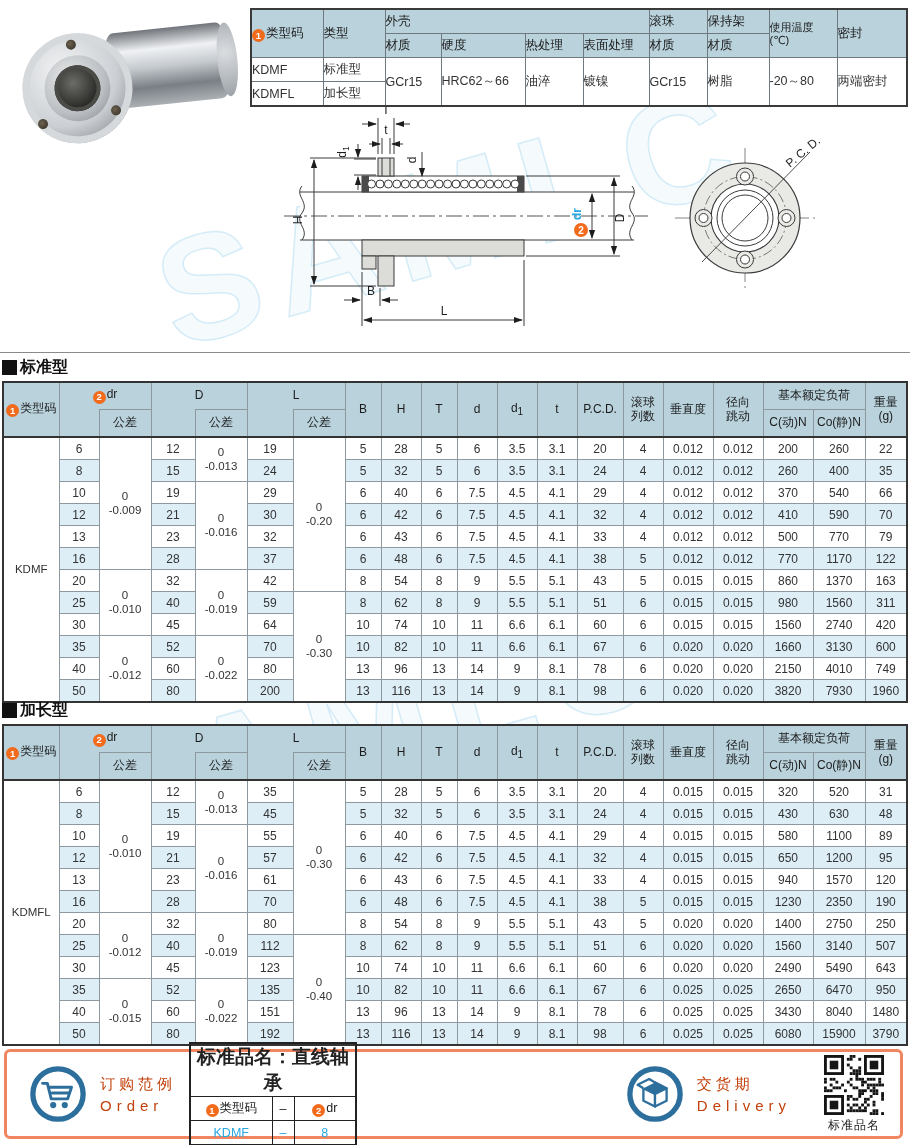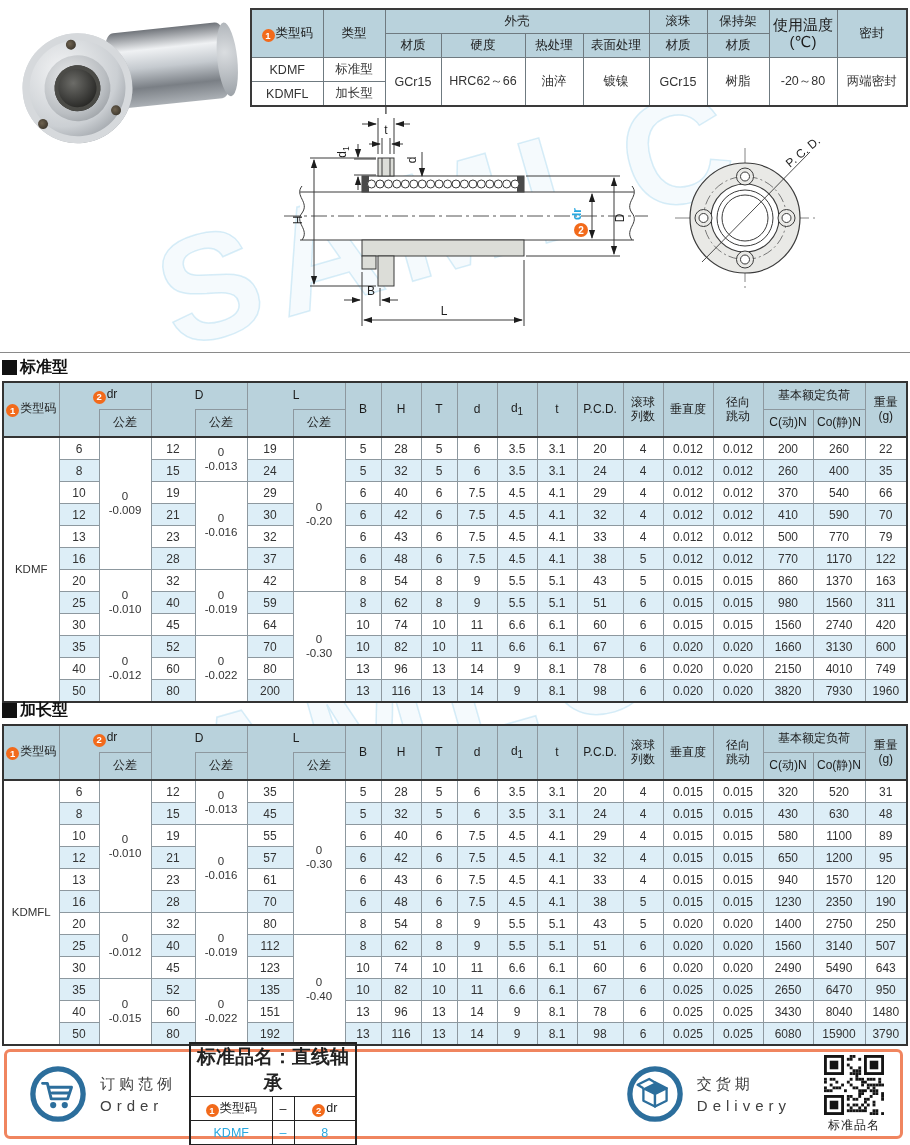--- a/index.html
+++ b/index.html
@@ -24,24 +24,24 @@
     background:radial-gradient(circle at 38% 34%,#f3f4f5,#cbcfd3 55%,#8f949a 82%,#6d7176);
     box-shadow:inset 0 0 0 7px #d6d9dc;}
   .ring{position:absolute;left:36px;top:38px;width:66px;height:66px;border-radius:50%;
     background:radial-gradient(circle at 40% 35%,#eaebec,#babec2 60%,#84898e);}
   .bore{position:absolute;left:46px;top:48px;width:46px;height:46px;border-radius:50%;
     background:radial-gradient(circle at 42% 38%,#6c6c68,#222220 72%);box-shadow:inset 0 0 0 4px #4b4b47;}
   .hole{position:absolute;width:10px;height:10px;border-radius:50%;
     background:radial-gradient(circle at 40% 40%,#6f6350,#2d2922);}
   
   table.spec{position:absolute;left:250px;top:8px;width:656px;border-collapse:collapse;table-layout:fixed;z-index:2;background:#fff;border:2px solid #3a3a3a;}
-  .spec th,.spec td{border:1px solid #6f7a80;text-align:center;padding:0;font-size:12.5px;}
+  .spec th,.spec td{border:1px solid #6f7a80;text-align:left;padding:0;font-size:12.5px;}
   .spec th{background:#b9d2dc;font-weight:normal;color:#1c1c1c;height:23px;}
   .spec td{height:23px;color:#333;}
-  .spec .small{font-size:15px;line-height:1.1;}
+  .spec .small{font-size:11px;line-height:1.1;}
   
   .drawing{position:absolute;left:0;top:96px;width:910px;height:258px;z-index:1;}
   .rule{position:absolute;left:0;right:0;top:352px;border-top:1px solid #8a8a8a;z-index:1;}
   
   .sec-title{position:absolute;left:2px;font-size:16px;font-weight:bold;color:#111;z-index:2;display:flex;align-items:center;}
   .sq{display:inline-block;width:15px;height:15px;background:#111;margin-right:3px;}
   #t1{top:357px;} #t2{top:700px;}
   
   table.dim{position:absolute;left:2px;width:904px;border-collapse:collapse;table-layout:fixed;background:#fff;border:2px solid #333;z-index:2;}
   #table1{top:381px;} #table2{top:724px;}
@@ -59,21 +59,21 @@
   col.c-balls{width:40px}col.c-perp{width:50px}col.c-run{width:50px}
   col.c-c{width:50px}col.c-co{width:52px}col.c-w{width:42px}
   
   .bdg{display:inline-flex;align-items:center;justify-content:center;width:13px;height:13px;border-radius:50%;
     background:#f26a1b;color:#fff;font-size:9.5px;font-weight:bold;vertical-align:-2px;margin-right:1px;}
   
   .order-bar{position:absolute;left:4px;top:1049px;width:899px;height:90px;box-sizing:border-box;
     border:3px solid #f0855f;border-radius:6px;background:#fff;display:flex;align-items:center;
     padding:0 16px 0 22px;gap:13px;z-index:2;}
   .icon-circle{width:58px;height:58px;flex:0 0 auto;}
-  .two-line{display:flex;flex-direction:column;gap:3px;color:#404040;}
+  .two-line{display:flex;flex-direction:column;gap:3px;color:#c2410c;}
   .zh-line{font-size:15px;letter-spacing:4px;}
   .en-line{font-size:15px;letter-spacing:5px;}
   table.order{border-collapse:collapse;table-layout:fixed;width:146px;border:2px solid #222;}
   .order th,.order td{border:1px solid #222;height:23px;text-align:center;padding:0;font-size:12.5px;}
   .order th{font-weight:bold;font-size:19px;}
   .spacer{flex:1;}
   .stock-badge{background:#fcee9d;border:2px solid #333;border-radius:8px;font-size:20px;font-weight:bold;
     padding:6px 15px;letter-spacing:3px;color:#111;white-space:nowrap;}
   .qr-block{display:flex;flex-direction:column;align-items:center;gap:2px;margin-left:6px;}
   .qr-caption{font-size:12px;color:#222;letter-spacing:1px;}

